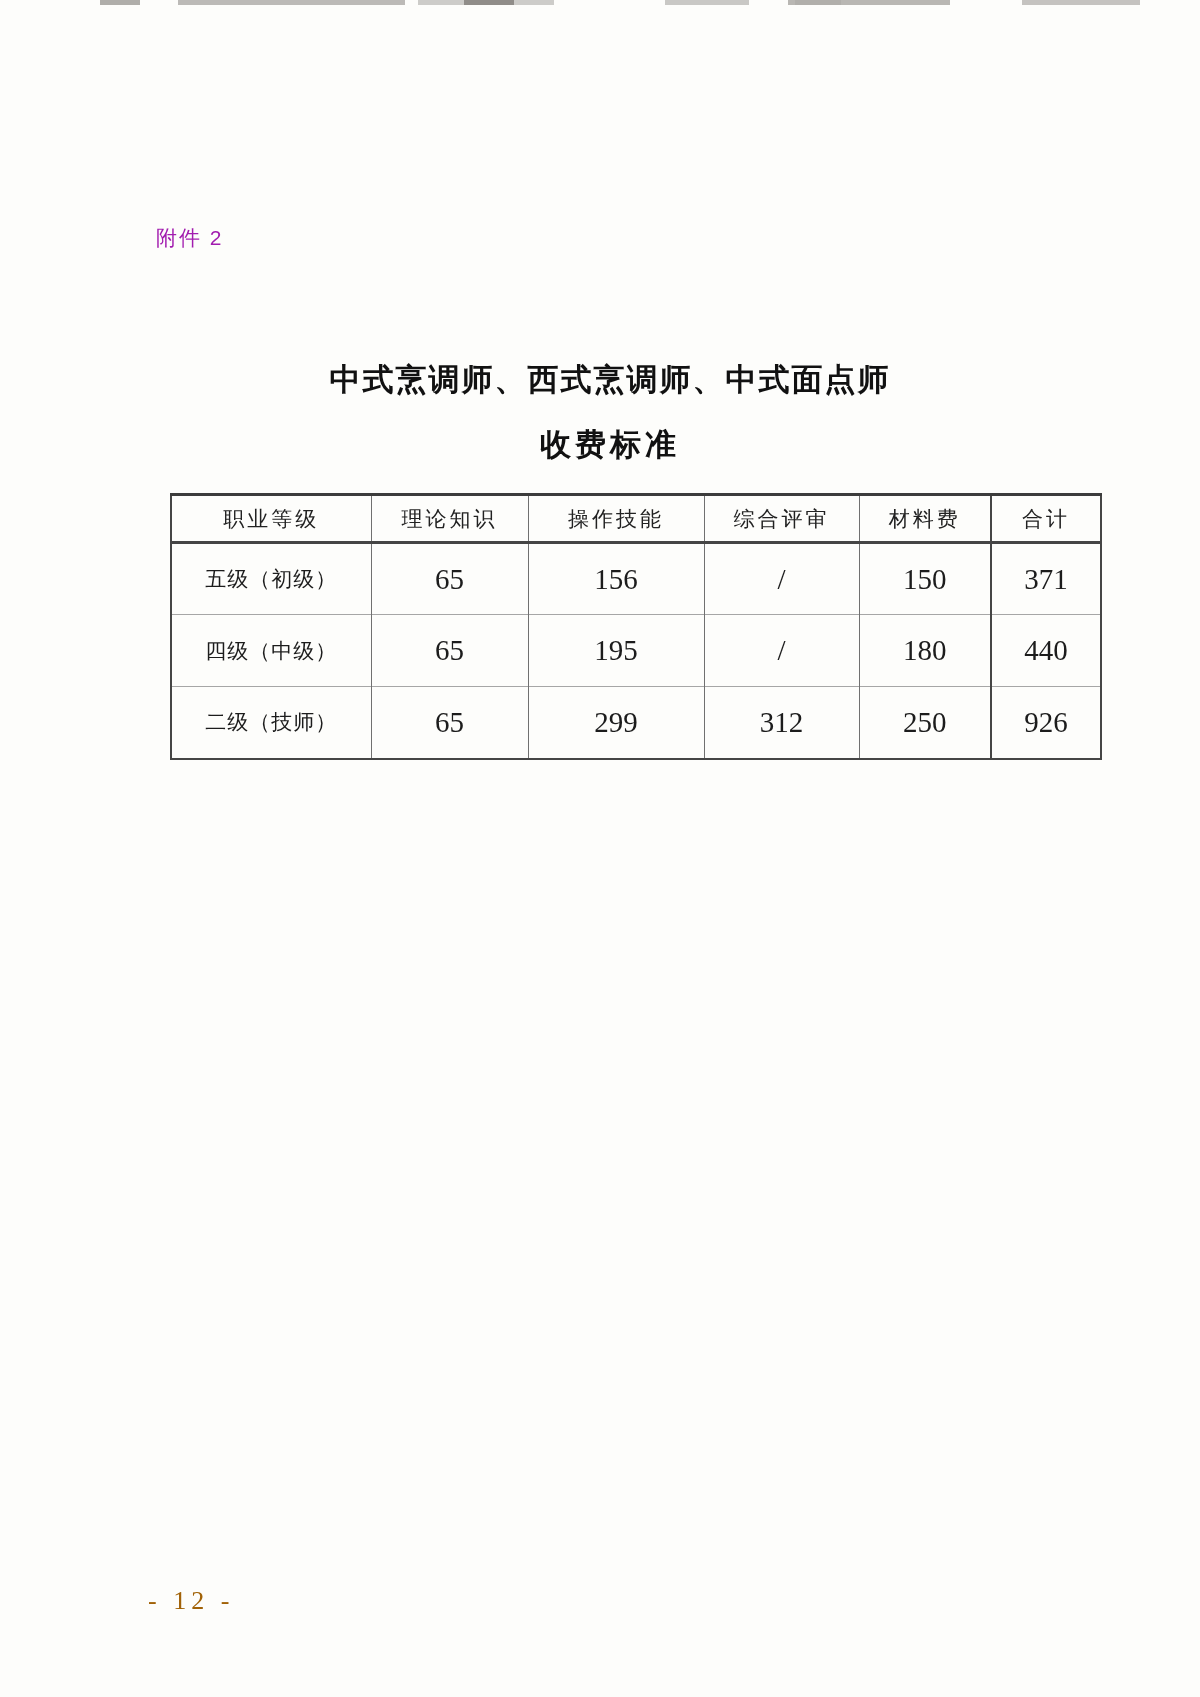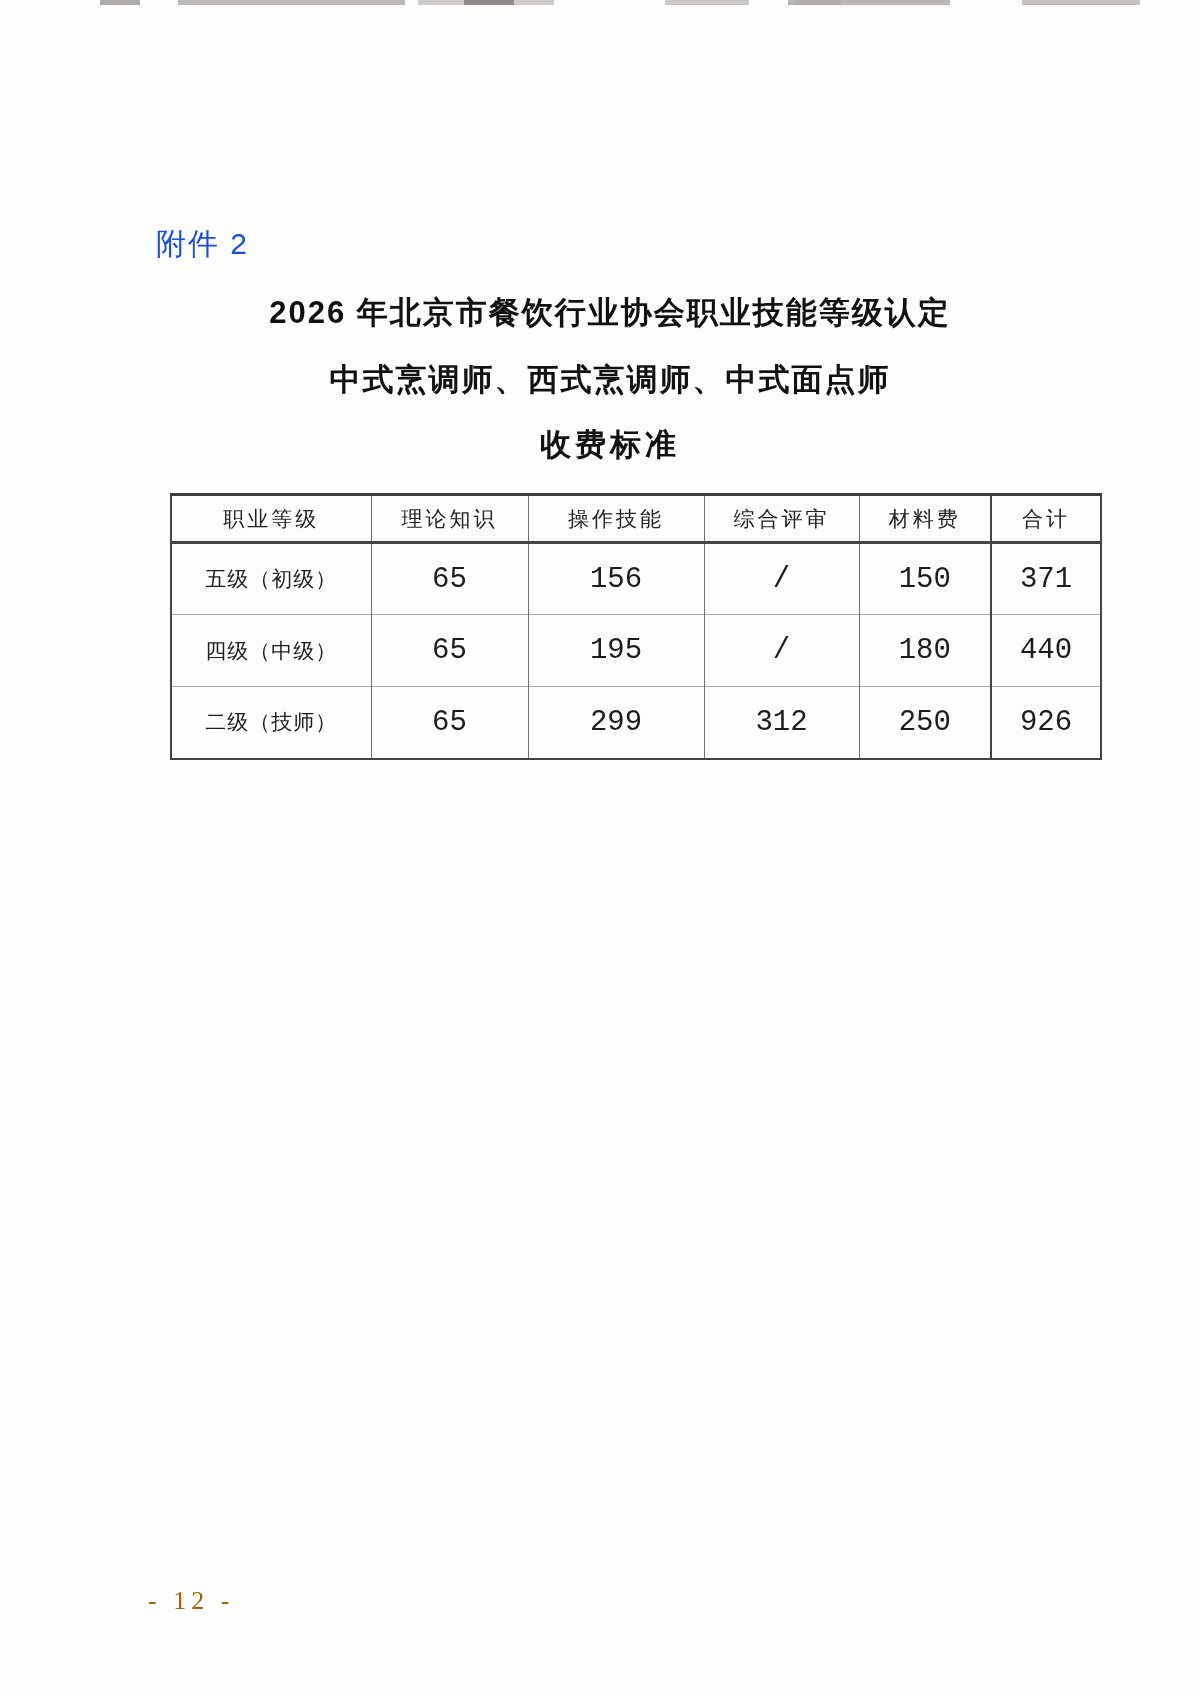--- a/index.html
+++ b/index.html
@@ -19,21 +19,21 @@
   .sa2{left:178px;width:227px;opacity:.38;}
   .sa3{left:418px;width:136px;opacity:.28;}
   .sa4{left:464px;width:50px;opacity:.5;}
   .sa5{left:665px;width:84px;opacity:.3;}
   .sa6{left:788px;width:162px;opacity:.4;}
   .sa7{left:1022px;width:118px;opacity:.33;}
   .sa8{left:795px;top:10px;width:46px;height:14px;opacity:.07;filter:blur(3px);}
 
   .attachment{
     position:absolute; left:156px; top:224px;
-    font-size:30px; letter-spacing:2px; color:#1d4ed8;
+    font-size:21px; letter-spacing:2px; color:#a21caf;
   }
   .title{
     position:absolute; left:20px; width:1180px; text-align:center;
     font-weight:700; font-size:31px; color:#111; letter-spacing:2px;
   }
   .t1{top:292px;}
   .t2{top:359px;}
   .t3{top:424px; letter-spacing:4px;}
 
   table.fee-table{
@@ -52,21 +52,21 @@
     height:72px; text-align:center; vertical-align:middle;
     border-right:1px solid var(--border_mid);
     border-top:1px solid var(--border_light);
     color:#1c1c1c;
     margin-left:16px;
   }
   .fee-table th:nth-child(5), .fee-table td:nth-child(5){border-right:2px solid var(--border_dark);}
   .fee-table th:last-child, .fee-table td:last-child{border-right:none;}
   .fee-table tbody tr:first-child td{border-top:none;}
   td.level{font-size:21px; letter-spacing:1px;}
-  td.num{font-family:Liberation Mono, monospace; font-size:29px;}
+  td.num{font-family:Liberation Serif, serif; font-size:29px;}
 
   .page-number{
     position:absolute; left:148px; top:1586px;
     font-family:"Liberation Serif","DejaVu Serif",serif;
     font-size:26px; letter-spacing:5px; color:#a16207;
   }
 </style>
 </head>
 <body>
 
@@ -78,21 +78,20 @@
     <i class="sa3"></i>
     <i class="sa4"></i>
     <i class="sa5"></i>
     <i class="sa6"></i>
     <i class="sa7"></i>
     <i class="sa8"></i>
   </div>
 
   <div class="attachment">附件 2</div>
 
-  <div class="title t1">2026 年北京市餐饮行业协会职业技能等级认定</div>
   <div class="title t3">收费标准</div>
   <div class="title t2">中式烹调师、西式烹调师、中式面点师</div>
 
   <table class="fee-table">
     <colgroup>
       <col style="width:200px">
         <col style="width:157px">
         <col style="width:176px">
       <col style="width:155px">
         <col style="width:132px">

